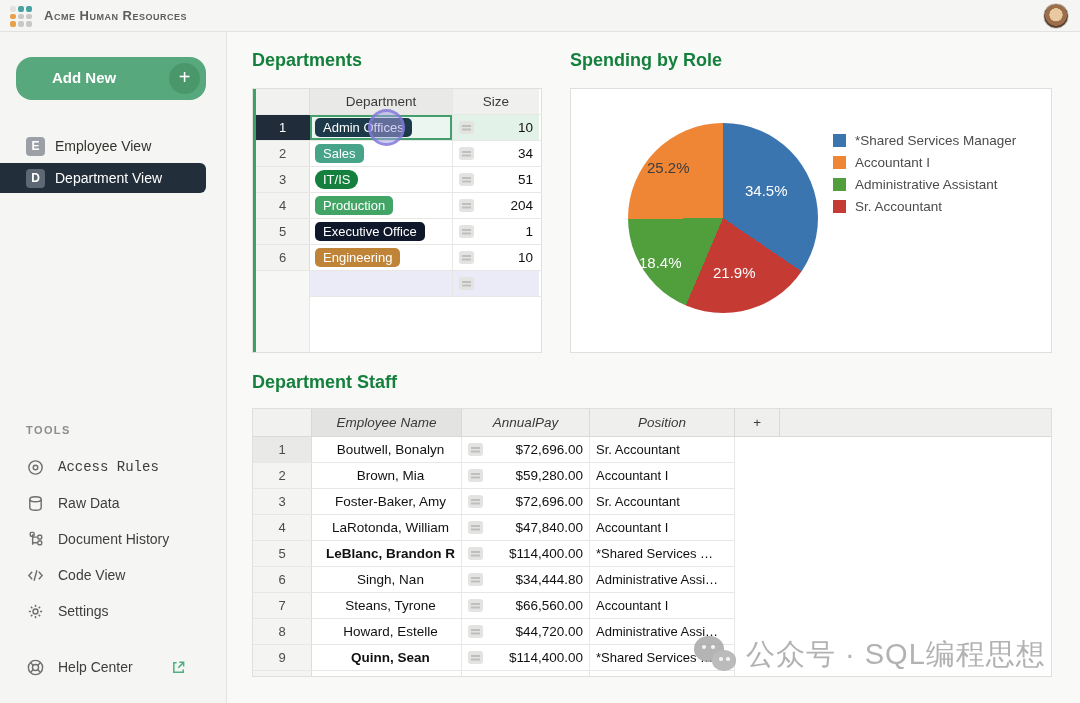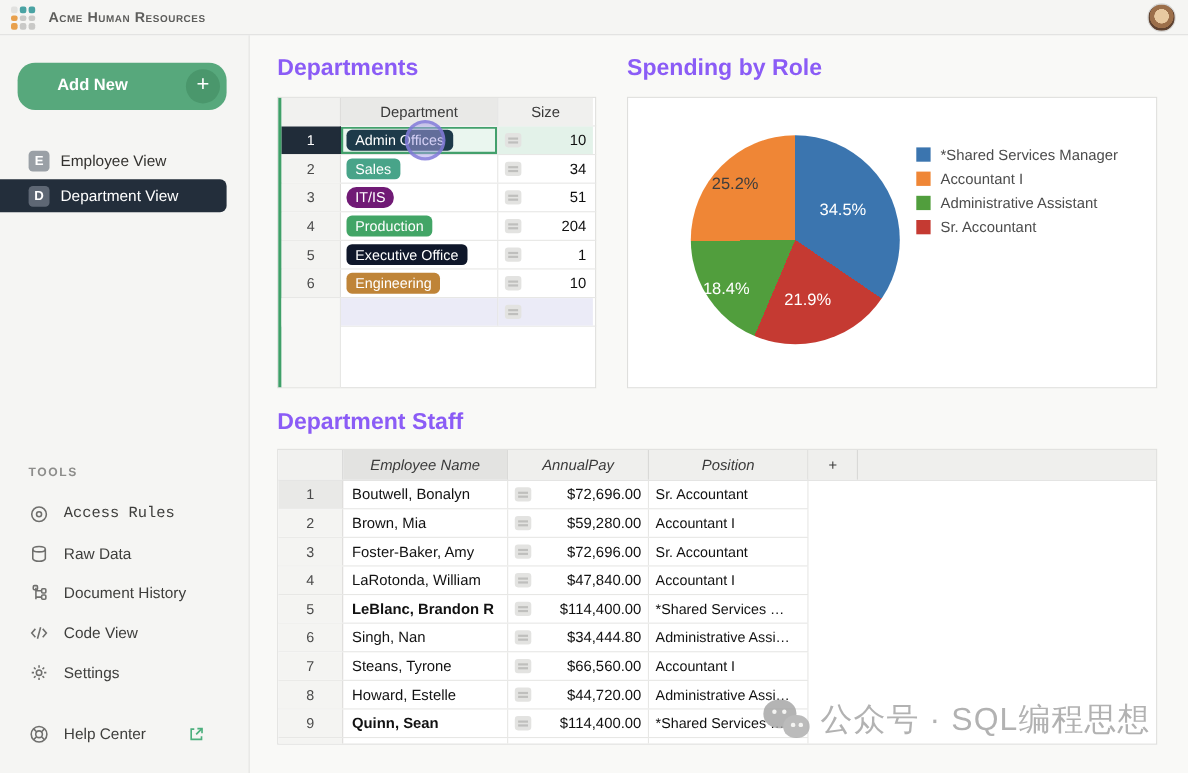--- a/index.html
+++ b/index.html
@@ -37,21 +37,21 @@
   .nav-dept .nlabel { color:#fff; }
   .tools-label { position:absolute; left:26px; top:392px; font-size:11px; font-weight:700;
                  letter-spacing:1.4px; color:#8d8d8b; }
   .tool-item { position:absolute; left:26px; height:24px; display:flex; align-items:center; cursor:pointer; }
   .tool-item .ticon { width:19px; height:19px; margin-right:13px; display:flex; align-items:center; justify-content:center; }
   .tool-item .tlabel { font-size:14px; color:#3e3e3c; }
   .help-ext { margin-left:38px; display:flex; align-items:center; }
 
   
   .main-bg { position:absolute; left:228px; top:32px; right:0; bottom:0; background:#f9f9f7; }
-  .section-title { position:absolute; font-size:21px; font-weight:700; color:#8b5cf6; z-index:2; }
+  .section-title { position:absolute; font-size:18px; font-weight:700; color:#15803d; z-index:2; }
   .card { position:absolute; background:#fff; border:1px solid #dfdfdd; z-index:2; }
 
   
   .dept-card { left:252px; top:88px; width:290px; height:265px; }
   .green-bar { position:absolute; left:0; top:0; bottom:0; width:3px; background:#3fa068; }
   .dept-table { position:absolute; left:3px; top:0; width:286px; }
   .drow { display:flex; height:26px; border-bottom:1px solid #e7e7e5; }
   .dnum { width:54px; background:#f3f3f1; border-right:1px solid #dedddb; text-align:center;
           font-size:13px; color:#4b4b4b; line-height:25px; }
   .dname { width:143px; border-right:1px solid #e7e7e5; position:relative; }
@@ -96,21 +96,21 @@
   .sh-name { width:150px; background:#e3e3e1 !important; }
   .sh-pay { width:128px; }
   .sh-pos { width:145px; }
   .sh-plus { width:45px; }
   .sh-fill { flex:1; border-right:none !important; }
   .srow { display:flex; height:26px; width:482px; border-bottom:1px solid #e7e7e5; }
   .snum { width:59px; background:#f4f4f2; border-right:1px solid #dedddb; text-align:center;
           font-size:13px; color:#4b4b4b; line-height:25px; }
   .snum.first { background:#e9e9e7; }
   .sname { width:150px; border-right:1px solid #e7e7e5; font-size:13.5px; color:#111;
-           padding-left:8px; line-height:25px; white-space:nowrap; overflow:hidden; }
+           padding-left:8px; line-height:25px; white-space:nowrap; overflow:hidden;text-align:center; }
   .spay { width:128px; border-right:1px solid #e7e7e5; display:flex; align-items:center; padding:0 6px; }
   .spay .val { flex:1; text-align:right; font-size:13.5px; color:#111; }
   .spos { width:145px; border-right:1px solid #e7e7e5; font-size:13px; color:#111;
           padding-left:6px; line-height:25px; white-space:nowrap; overflow:hidden; }
   .srow.boldname .sname { font-weight:700; }
 
   
   .watermark { position:absolute; left:692px; top:634px; z-index:9; display:flex; align-items:center;
                pointer-events:none; }
   .wm-icon { position:relative; width:48px; height:42px; opacity:.8; }
@@ -253,21 +253,21 @@
           <div class="drow">
             <div class="dnum">2</div>
             <div class="dname"><span class="chip" style="background: rgb(72, 164, 137);">Sales</span></div>
             <div class="dsize">
               <span class="xicon"></span>
               <span class="val">34</span>
             </div>
           </div>
           <div class="drow">
             <div class="dnum">3</div>
-            <div class="dname"><span class="chip" style="background: #701a75; border-radius: 9px;">IT/IS</span></div>
+            <div class="dname"><span class="chip" style="background: #15803d; border-radius: 9px;">IT/IS</span></div>
             <div class="dsize">
               <span class="xicon"></span>
               <span class="val">51</span>
             </div>
           </div>
           <div class="drow">
             <div class="dnum">4</div>
             <div class="dname"><span class="chip" style="background: rgb(66, 165, 102);">Production</span></div>
             <div class="dsize">
               <span class="xicon"></span>

